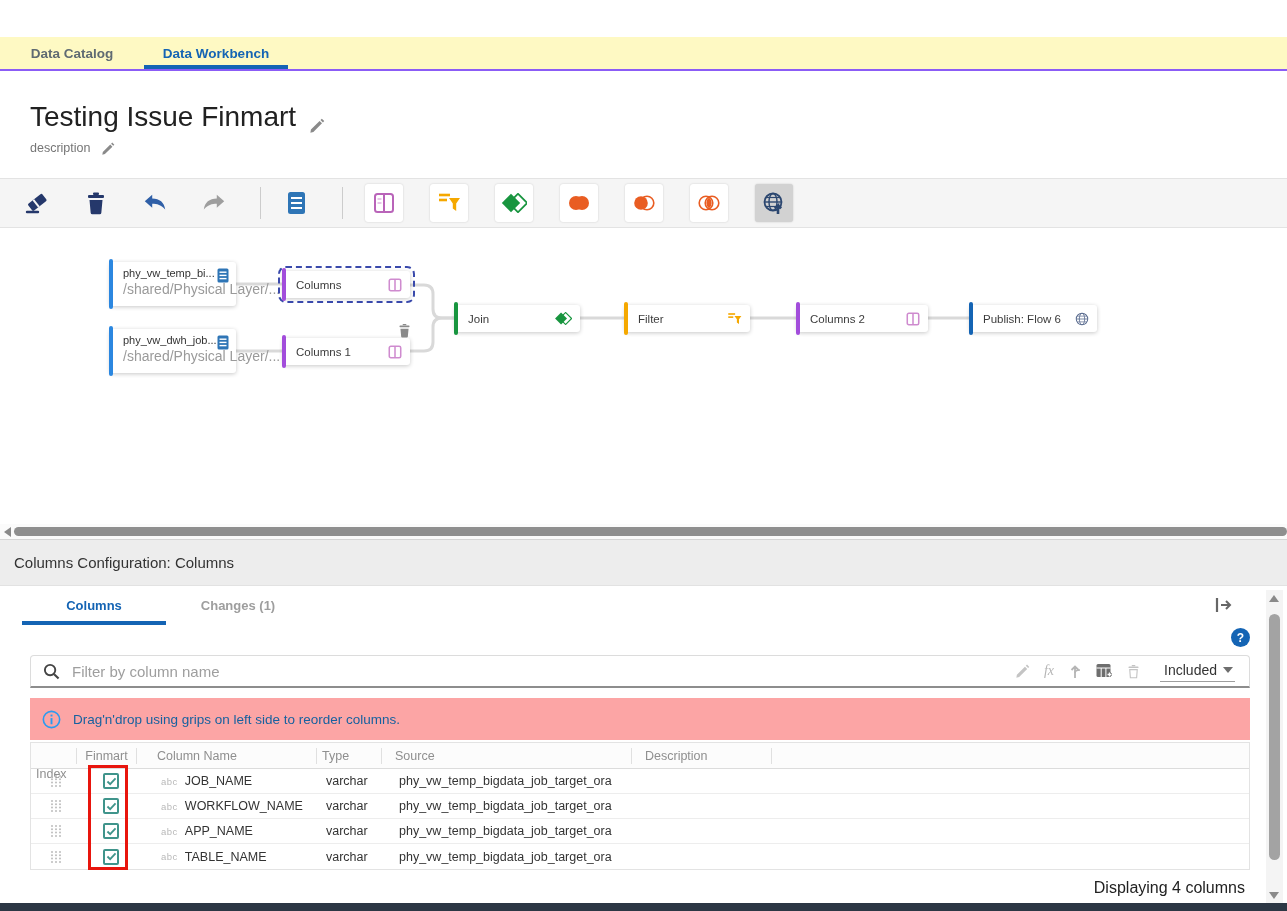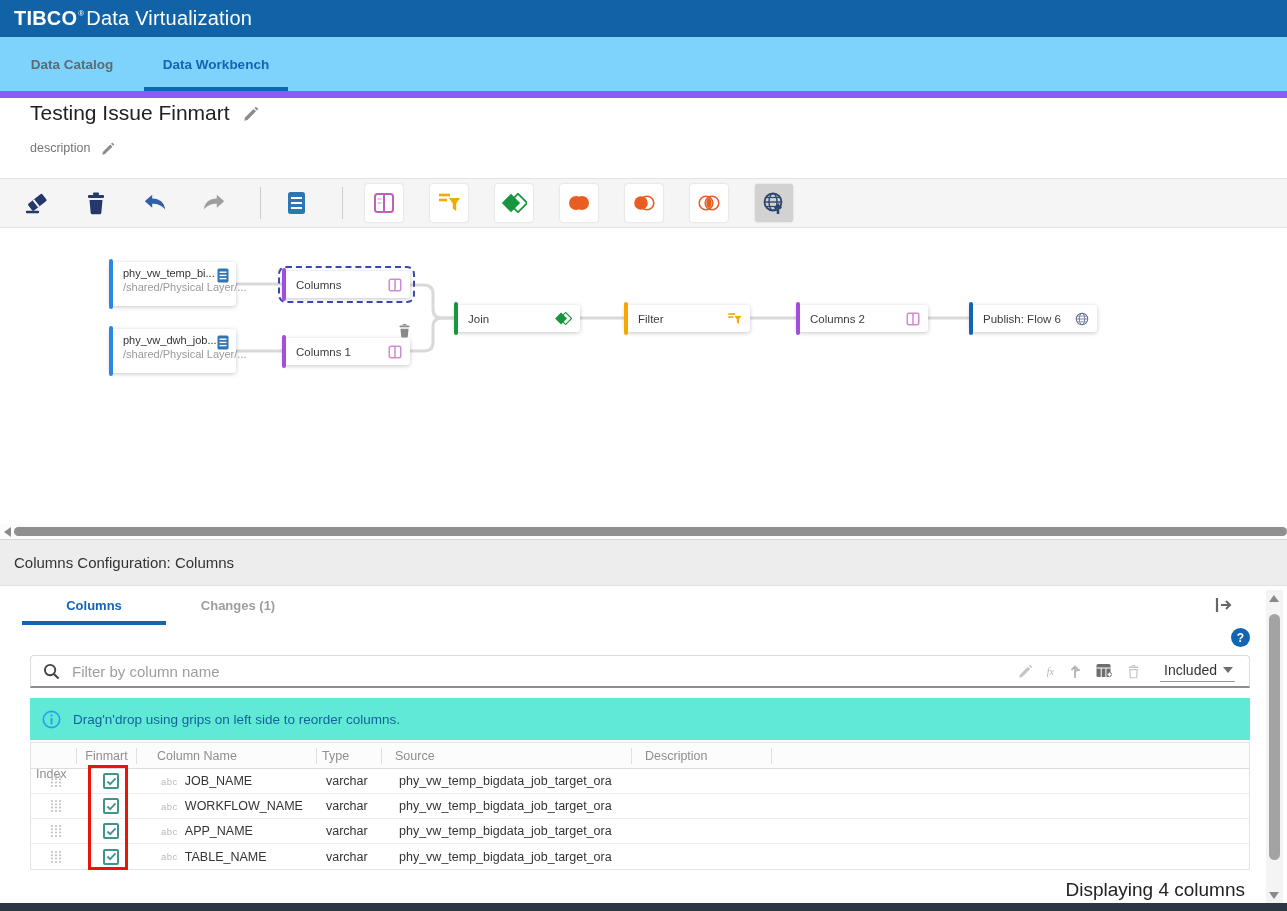--- a/index.html
+++ b/index.html
@@ -9,49 +9,49 @@
     font-family:"Liberation Sans", sans-serif; background:#fff; color:#333;
   }
   
   .app-header { position:absolute; left:0; top:0; width:100%; height:37px;
     background:#1262a8; color:#fff; display:flex; align-items:center; padding-left:14px; }
   .brand { font-size:20px; letter-spacing:.2px; display:flex; align-items:flex-start; }
   .brand b { font-weight:700; }
   .brand sup { font-size:8px; margin:2px 2px 0 1px; }
   .brand .rest { font-weight:400; }
   
-  .nav-tabs { position:absolute; left:0; top:37px; width:100%; height:61px;
-    background:#7dd3fc; border-bottom:7px solid #8b5cf6; display:flex; }
+  .nav-tabs { position:absolute; left:0; top:37px; width:100%; height:34px;
+    background:#fef9c3; border-bottom:2px solid #8b5cf6; display:flex; }
   .nav-tab { width:144px; height:100%; display:flex; align-items:center; justify-content:center;
     font-size:13.5px; font-weight:700; color:#5f6a72; cursor:pointer; position:relative; }
   .nav-tab.active { color:#1464b4; }
   .nav-tab.active::after { content:""; position:absolute; left:0; right:0; bottom:0; height:4px; background:#1464b4; }
   
-  .page-title { position:absolute; left:30px; top:101px; font-size:21px; color:#212121; display:flex; align-items:center; gap:14px; }
+  .page-title { position:absolute; left:30px; top:101px; font-size:28px; color:#212121; display:flex; align-items:flex-end; gap:14px; }
   .page-desc { position:absolute; left:30px; top:141px; font-size:12.5px; color:#757575; display:flex; align-items:center; gap:12px; }
   .pencil { width:15px; height:15px; cursor:pointer; }
   
   .toolbar { position:absolute; left:0; top:178px; width:100%; height:50px; background:#f5f5f5;
     border-top:1px solid #e3e3e3; border-bottom:1px solid #e3e3e3; display:flex; align-items:center; padding-left:24px; }
   .ticon { width:26px; height:26px; margin-right:33px; cursor:pointer; display:flex; align-items:center; justify-content:center; }
   .tb-divider { width:1px; height:32px; background:#ccc; margin-right:22px; }
   .tcard { width:38px; height:38px; background:#fff; border-radius:3px; box-shadow:0 0 2px rgba(0,0,0,.18);
     margin-right:27px; display:flex; align-items:center; justify-content:center; cursor:pointer; }
   .tcard.selected { background:#d2d2d2; }
   
   .canvas { position:absolute; left:0; top:228px; width:1287px; height:296px; background:#fff; }
   .conn { position:absolute; left:0; top:0; }
   .fnode { position:absolute; background:#fff; border-radius:3px; box-shadow:0 1px 4px rgba(0,0,0,.22);
     display:flex; align-items:center; font-size:11.5px; color:#3c3c3c; cursor:pointer; }
   .fnode .bar { position:absolute; left:-1px; top:-3px; bottom:-3px; width:4px; border-radius:2px; }
   .fnode.small { width:127px; height:27px; padding:0 8px 0 13px; }
   .fnode.small .lbl { flex:1; }
   .fnode.src { width:126px; height:44px; padding:5px 8px 4px 13px; display:block; }
   .fnode.src .t { font-size:11px; color:#333; white-space:nowrap; }
-  .fnode.src .s { font-size:11px; color:#9a9a9a; white-space:nowrap; margin-top:2px; }
+  .fnode.src .s { font-size:14px; color:#9a9a9a; white-space:nowrap; margin-top:2px; }
   .fnode.src .node-ic { position:absolute; top:6px; right:7px; }
   .fnode.selected { outline:2px dashed #3949ab; outline-offset:3px; }
   .bar-blue{background:#2b87e0;} .bar-purple{background:#a24ddb;} .bar-green{background:#18953f;}
   .bar-amber{background:#f5a800;} .bar-navy{background:#1464b4;}
   .node-trash { position:absolute; cursor:pointer; }
   
   .hscroll { position:absolute; left:0; top:524px; width:100%; height:15px; background:#fbfbfb; }
   .hscroll .arrow-l { position:absolute; left:4px; top:3px; width:0; height:0;
     border-top:5px solid transparent; border-bottom:5px solid transparent; border-right:7px solid #8a8a8a; }
   .hscroll .thumb { position:absolute; left:14px; top:3px; width:1273px; height:9px; background:#8f8f8f; border-radius:5px; }
@@ -68,68 +68,61 @@
   .help-btn { position:absolute; left:1231px; top:628px; width:19px; height:19px; border-radius:50%;
     background:#1464b4; color:#fff; font-size:12px; font-weight:700; display:flex; align-items:center; justify-content:center; cursor:pointer; }
   
   .filterbar { position:absolute; left:30px; top:655px; width:1220px; height:33px; background:#fff;
     border:1px solid #dcdcdc; border-bottom:2px solid #8d8d8d; border-radius:4px 4px 0 0;
     display:flex; align-items:center; padding:0 10px 0 12px; }
   .filterbar input { flex:1; border:none; outline:none; font-size:15px; color:#333; margin-left:12px;
     font-family:"Liberation Sans", sans-serif; background:transparent; }
   .filterbar input::placeholder { color:#9e9e9e; }
   .fb-actions { display:flex; align-items:center; gap:14px; margin-right:4px; }
-  .fb-fx { font-family:"Liberation Serif", serif; font-style:italic; font-size:10px; color:#b5b5b5; cursor:pointer; }
+  .fb-fx { font-family:"Liberation Serif", serif; font-style:italic; font-size:14px; color:#b5b5b5; cursor:pointer; }
   .included { display:flex; align-items:center; gap:6px; font-size:14px; color:#333; cursor:pointer;
     border-bottom:1px solid #9e9e9e; padding:2px 2px 3px 4px; margin-left:6px; }
   .caret-down { width:0; height:0; border-left:5px solid transparent; border-right:5px solid transparent; border-top:6px solid #6e6e6e; }
   
-  .banner { position:absolute; left:30px; top:698px; width:1220px; height:42px; background:#5eead4;
+  .banner { position:absolute; left:30px; top:698px; width:1220px; height:42px; background:#fca5a5;
     display:flex; align-items:center; padding-left:12px; gap:12px; font-size:13.5px; color:#17619f; }
   
   .tbl { position:absolute; left:30px; top:742px; width:1220px; border:1px solid #e3e3e3; background:#fff; font-size:12.5px; }
   .tbl .hrow { display:flex; height:26px; align-items:center; color:#8f8f8f; background:#fcfcfc; border-bottom:1px solid #dcdcdc; }
   .tbl .hcell { border-left:1px solid #e0e0e0; height:16px; line-height:16px; }
   .tbl .hcell:first-child { border-left:none; }
   .tbl .drow { display:flex; height:25px; align-items:center; border-bottom:1px solid #ededed; color:#333; }
   .tbl .drow:last-child { border-bottom:none; }
   .c-index { width:50px; display:flex; justify-content:center; }
   .c-include { width:60px; display:flex; justify-content:center; }
   .c-name { width:180px; padding-left:20px; display:flex; align-items:center; gap:7px; }
   .c-type { width:65px; padding-left:5px; }
   .c-source { width:250px; padding-left:13px; }
   .c-desc { width:140px; padding-left:13px; }
   .c-fill { flex:1; }
   .hrow .c-index { justify-content:flex-start; padding-left:5px; width:45px;margin-top:37px; }
   .abc { font-size:9.5px; color:#b9b9b9; letter-spacing:.5px; }
   .checkbox { width:16px; height:16px; border:2px solid #3f948b; border-radius:2px; display:flex;
     align-items:center; justify-content:center; cursor:pointer; background:#fff; }
   .red-box { position:absolute; left:88px; top:765px; width:40px; height:105px; border:3px solid #e8150d; pointer-events:none; }
-  .tbl-footer { position:absolute; right:42px; top:879px; font-size:19px; color:#222; }
+  .tbl-footer { position:absolute; right:42px; top:879px; font-size:16px; color:#222; }
   
   .vscroll { position:absolute; left:1266px; top:590px; width:17px; height:313px; background:#f4f4f4; }
   .vscroll .up { position:absolute; top:5px; left:3px; width:0; height:0;
     border-left:5.5px solid transparent; border-right:5.5px solid transparent; border-bottom:7px solid #8a8a8a; }
   .vscroll .down { position:absolute; bottom:4px; left:3px; width:0; height:0;
     border-left:5.5px solid transparent; border-right:5.5px solid transparent; border-top:7px solid #8a8a8a; }
   .vscroll .thumb { position:absolute; top:24px; left:3px; width:11px; height:246px; background:#a3a3a3; border-radius:6px; }
   .bottom-bar { position:absolute; left:0; top:903px; width:100%; height:8px; background:#2c3744; }
 </style>
 </head>
 <body>
 
 <div id="app">
 
-  <div class="app-header">
-    <div class="brand">
-      <b>TIBCO</b>
-        <sup>®</sup>
-      <span class="rest">Data Virtualization</span>
-    </div>
-  </div>
 
   <div class="nav-tabs">
     <div class="nav-tab">
         <span>Data Catalog</span>
       </div>
     <div class="nav-tab active">
         <span>Data Workbench</span>
       </div>
   </div>
 

